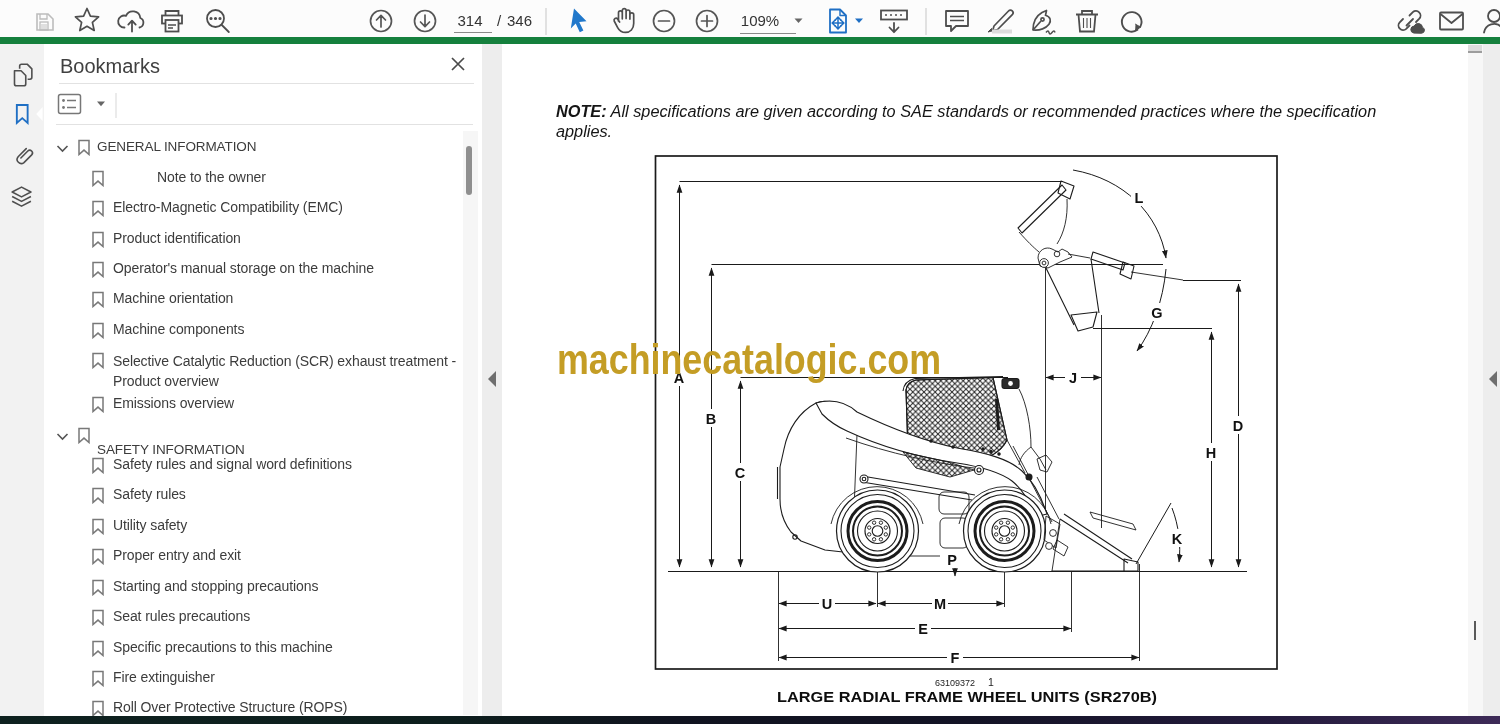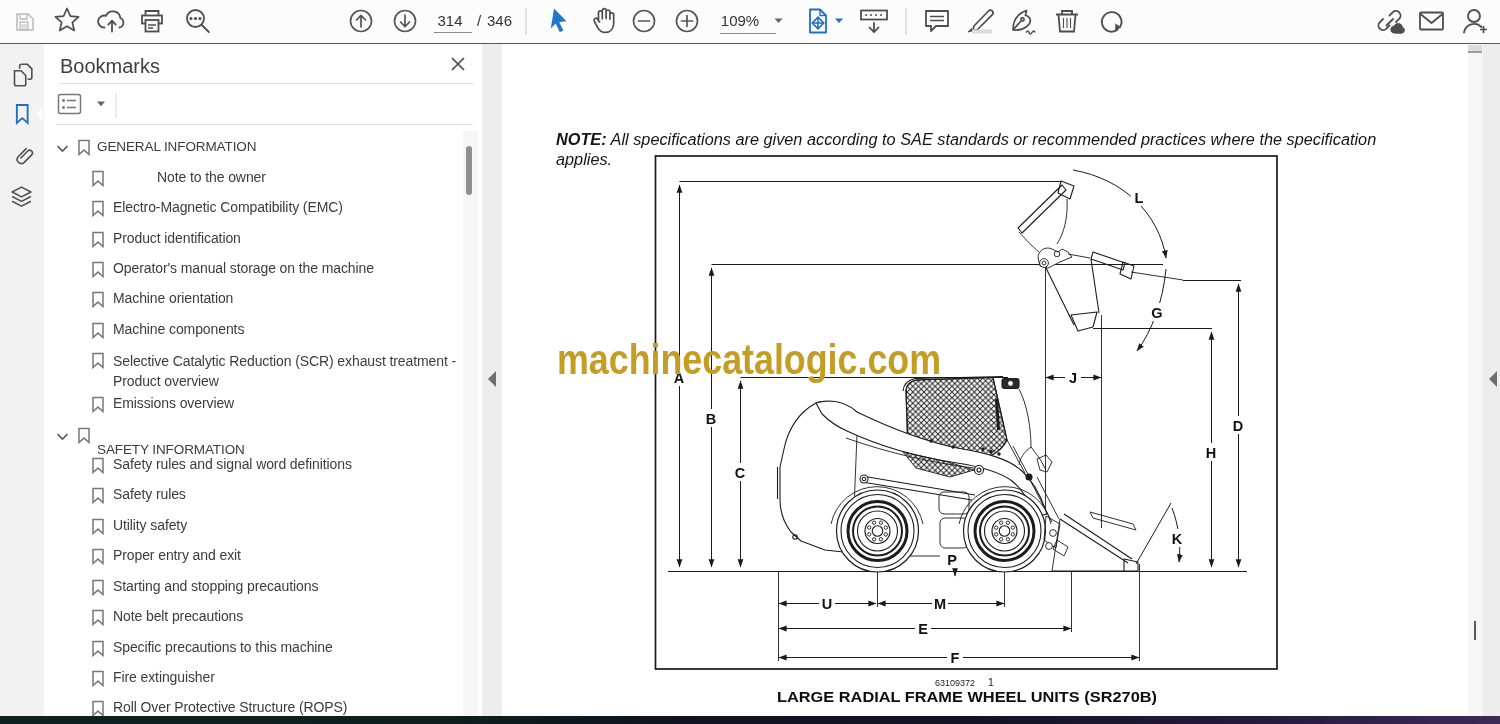--- a/index.html
+++ b/index.html
@@ -1,20 +1,20 @@
 <!DOCTYPE html>
 <html><head>
 <meta charset="utf-8">
 <style>
   * { margin:0; padding:0; box-sizing:border-box; }
   html,body { width:1500px; height:724px; overflow:hidden; background:#fff;
     font-family:"Liberation Sans", sans-serif; }
   .abs { position:absolute; }
   #toolbar { position:absolute; left:0; top:0; width:1500px; height:44px;
-    background:#fcfcfc; border-bottom:1px solid #15803d; z-index:5; }
+    background:#fcfcfc; border-bottom:7px solid #15803d; z-index:5;padding-left:20px; }
   #rail { position:absolute; left:0; top:44px; width:44px; height:672px; background:#f2f2f2; z-index:4; }
   #panel { position:absolute; left:44px; top:44px; width:438px; height:672px; background:#fff; z-index:4; }
   #handle { position:absolute; left:482px; top:44px; width:20px; height:672px; background:#ededed; z-index:3; }
   #content { position:absolute; left:502px; top:44px; width:966px; height:672px; background:#fff; z-index:1; }
   #rscroll { position:absolute; left:1468px; top:44px; width:15px; height:672px; background:#f7f7f7; z-index:3; }
   #rhandle { position:absolute; left:1483px; top:44px; width:17px; height:672px; background:#ededed; z-index:3; }
   #bottombar { position:absolute; left:0; top:716px; width:1500px; height:8px; z-index:9;
     background:linear-gradient(90deg,#0e211f 0%,#0d1e1d 30%,#10131f 45%,#131325 65%,#241b3d 85%,#3d2a57 100%); }
   .phdr { position:absolute; left:16px; top:11px; font-size:20px; color:#404040; }
   .row { position:absolute; white-space:nowrap; font-size:14px; letter-spacing:-0.1px; color:#3c3c3c; }
@@ -247,40 +247,40 @@
         <path d="M2,1.5 h10 v14 l-5,-4.4 l-5,4.4 z" fill="none" stroke="#787878" stroke-width="1.5"></path>
       </svg>
   <div class="row" style="left:69px;top:503px;">Proper entry and exit</div>
   <svg width="14" height="17" viewBox="0 0 14 17" style="position:absolute;left:47px;top:535px;">
         <path d="M2,1.5 h10 v14 l-5,-4.4 l-5,4.4 z" fill="none" stroke="#787878" stroke-width="1.5"></path>
       </svg>
   <div class="row" style="left:69px;top:534px;">Starting and stopping precautions</div>
   <svg width="14" height="17" viewBox="0 0 14 17" style="position:absolute;left:47px;top:565px;">
         <path d="M2,1.5 h10 v14 l-5,-4.4 l-5,4.4 z" fill="none" stroke="#787878" stroke-width="1.5"></path>
       </svg>
-  <div class="row" style="left:69px;top:564px;">Note belt precautions</div>
+  <div class="row" style="left:69px;top:564px;">Seat rules precautions</div>
   <svg width="14" height="17" viewBox="0 0 14 17" style="position:absolute;left:47px;top:596px;">
         <path d="M2,1.5 h10 v14 l-5,-4.4 l-5,4.4 z" fill="none" stroke="#787878" stroke-width="1.5"></path>
       </svg>
   <div class="row" style="left:69px;top:595px;">Specific precautions to this machine</div>
   <svg width="14" height="17" viewBox="0 0 14 17" style="position:absolute;left:47px;top:626px;">
         <path d="M2,1.5 h10 v14 l-5,-4.4 l-5,4.4 z" fill="none" stroke="#787878" stroke-width="1.5"></path>
       </svg>
   <div class="row" style="left:69px;top:625px;">Fire extinguisher</div>
   <svg width="14" height="17" viewBox="0 0 14 17" style="position:absolute;left:47px;top:656px;">
         <path d="M2,1.5 h10 v14 l-5,-4.4 l-5,4.4 z" fill="none" stroke="#787878" stroke-width="1.5"></path>
       </svg>
   <div class="row" style="left:69px;top:655px;">Roll Over Protective Structure (ROPS)</div>
   </div>
   <div class="abs" style="left:419px;top:87px;width:15px;height:584px;background:#f6f6f6;"></div>
   <div class="abs" style="left:422px;top:102px;width:6px;height:49px;background:#8f8f8f;border-radius:3px;"></div>
 </div>
 <div id="handle"></div>
 <div id="content">
-  <div style="position:absolute;left:54px;top:58px;font-size:16.3px;font-style:italic;color:#151515;line-height:19.5px;white-space:nowrap;margin-top:28px;">
+  <div style="position:absolute;left:54px;top:58px;font-size:16.3px;font-style:italic;color:#151515;line-height:19.5px;white-space:nowrap;">
     <b>NOTE:</b> All specifications are given according to SAE standards or recommended practices where the specification<br>applies.
   </div>
 </div>
 <div id="rscroll"></div>
 <div id="rhandle"></div>
 <svg id="diagram" style="position:absolute;left:0;top:0;z-index:2;" width="1500" height="724" viewBox="0 0 1500 724">
 <defs>
 <marker id="ar" viewBox="0 0 10 10" refX="9" refY="5" markerWidth="8.5" markerHeight="8.5" orient="auto-start-reverse">
         <path d="M0,1.6 L9.5,5 L0,8.4 z" fill="#1a1a1a"></path>
       </marker>

